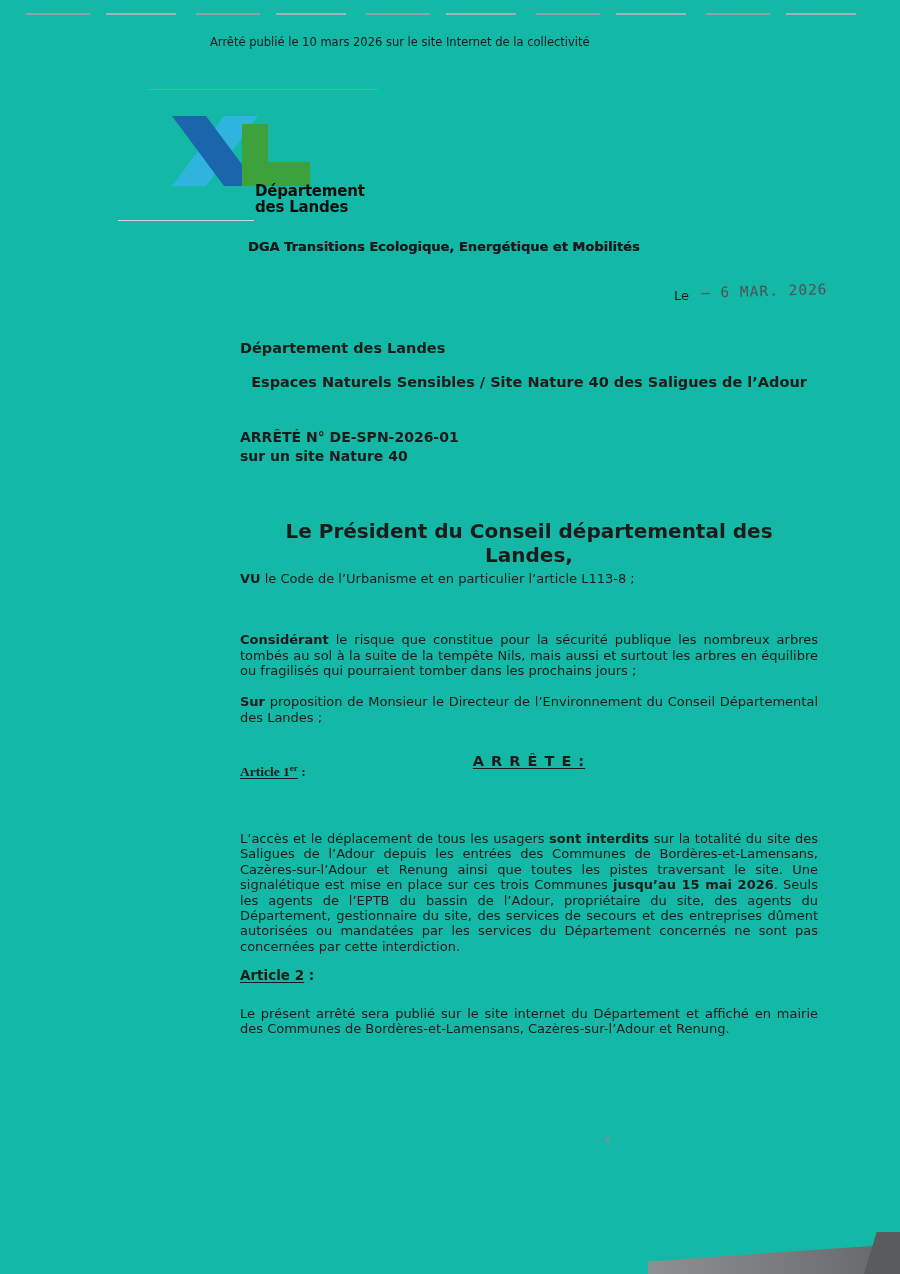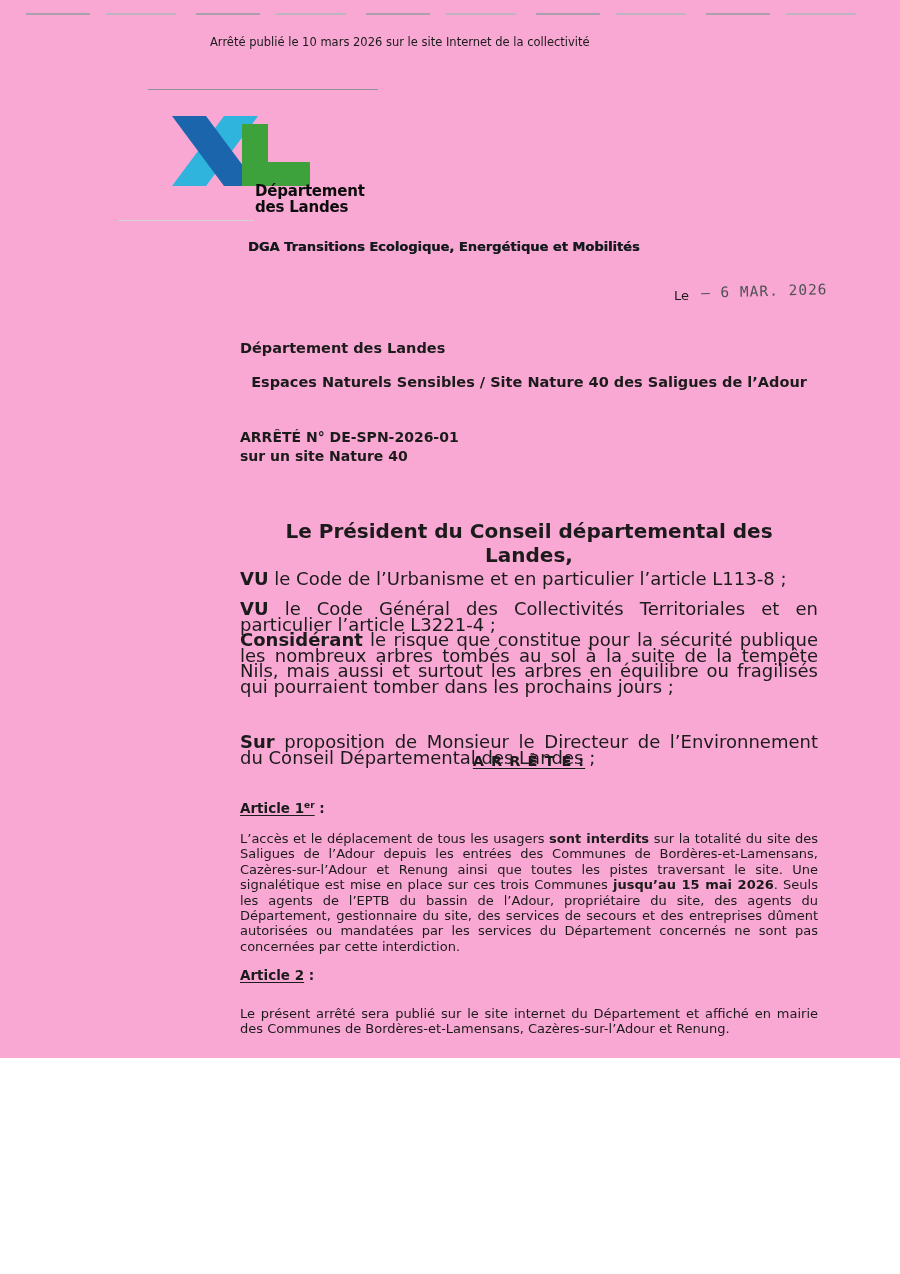--- a/index.html
+++ b/index.html
@@ -1,19 +1,19 @@
 <!DOCTYPE html>
 <html><head>
 <meta charset="utf-8">
 <style>
   * { margin:0; padding:0; box-sizing:border-box; }
   html,body { background:#ffffff; }
   body { font-family:"DejaVu Sans","Liberation Sans",sans-serif; color:#1b1b1b; }
   .page {
-    position:relative; width:900px; height:1058px; background:#f9a8d4;
+    position:relative; width:900px; height:1274px; background:#14b8a6;
     overflow:hidden;
   }
 
   
   .scanline-top {
     position:absolute; left:26px; top:13px; width:848px; height:2px;
     background:repeating-linear-gradient(90deg,#9aa0a5 0 64px, transparent 64px 80px, #b2b7bb 80px 150px, transparent 150px 170px);
     opacity:.85;
   }
   .rule-logo { position:absolute; left:148px; top:89px; width:230px; height:1px; background:#8f9398; }
@@ -41,31 +41,31 @@
   }
 
   
   .col { position:absolute; left:240px; width:578px; }
 
   .t-department { top:340px; text-align:left; font-weight:bold; font-size:14.5px; }
   .t-site { top:374px; text-align:center; font-weight:bold; font-size:14.5px; }
   .t-arrete { top:428px; text-align:left; font-weight:bold; font-size:14px; line-height:18.5px; }
   .t-president { top:519px; text-align:center; font-weight:bold; font-size:20px; }
 
-  .recital { font-size:18px; line-height:15.5px; text-align:justify; }
+  .recital { font-size:13px; line-height:15.5px; text-align:justify; }
   .vu1 { top:571px; }
   .vu2 { top:601px; }
   .considerant { top:632px; }
-  .sur { top:694px;margin-top:40px; }
+  .sur { top:694px; }
 
   .arrete-head { top:753px; text-align:center; font-weight:bold; font-size:14.5px; }
   .arrete-head .u { letter-spacing:1px; }
 
   .article-head { position:absolute; left:240px; font-weight:bold; font-size:13.5px; }
-  .a1 { top:800px; }
+  .a1 { top:764px;font-family:Liberation Serif, serif; }
   .a2 { top:967px; }
 
   .body-text { font-size:13px; line-height:15.4px; text-align:justify; }
   .a1body { top:831px; }
   .a2body { top:1006px; }
 
   .u { text-decoration:underline; text-underline-offset:2px;margin-top:41px; }
   sup { font-size:9px; vertical-align:super; line-height:0; }
   b { font-weight:bold; }
 </style>
@@ -104,21 +104,20 @@
 
   <div class="col t-arrete">
     <div>ARRÊTÉ N° DE-SPN-2026-01</div>
     <div>sur un site Nature 40</div>
   </div>
 
   <div class="col t-president">Le Président du Conseil départemental des Landes,</div>
 
   <p class="col recital vu1"><b>VU</b><span> le Code de l’Urbanisme et en particulier l’article L113-8 ;</span></p>
 
-  <p class="col recital vu2"><b>VU</b><span> le Code Général des Collectivités Territoriales et en particulier l’article L3221-4 ;</span></p>
 
   <p class="col recital considerant"><b>Considérant</b><span> le risque que constitue pour la sécurité publique les nombreux arbres tombés au sol à la suite de la tempête Nils, mais aussi et surtout les arbres en équilibre ou fragilisés qui pourraient tomber dans les prochains jours ;</span></p>
 
   <p class="col recital sur"><b>Sur</b><span> proposition de Monsieur le Directeur de l’Environnement du Conseil Départemental des Landes ;</span></p>
 
   <div class="col arrete-head"><span class="u">A R R Ê T E :</span></div>
 
   <div class="article-head a1"><span class="u"><span>Article 1</span><sup>er</sup></span><span> :</span></div>
 
   <p class="col body-text a1body"><span>L’accès et le déplacement de tous les usagers </span><b>sont interdits</b><span> sur la totalité du site des Saligues de l’Adour depuis les entrées des Communes de Bordères-et-Lamensans, Cazères-sur-l’Adour et Renung ainsi que toutes les pistes traversant le site. Une signalétique est mise en place sur ces trois Communes </span><b>jusqu’au 15 mai 2026</b><span>. Seuls les agents de l’EPTB du bassin de l’Adour, propriétaire du site, des agents du Département, gestionnaire du site, des services de secours et des entreprises dûment autorisées ou mandatées par les services du Département concernés ne sont pas concernées par cette interdiction.</span></p>

